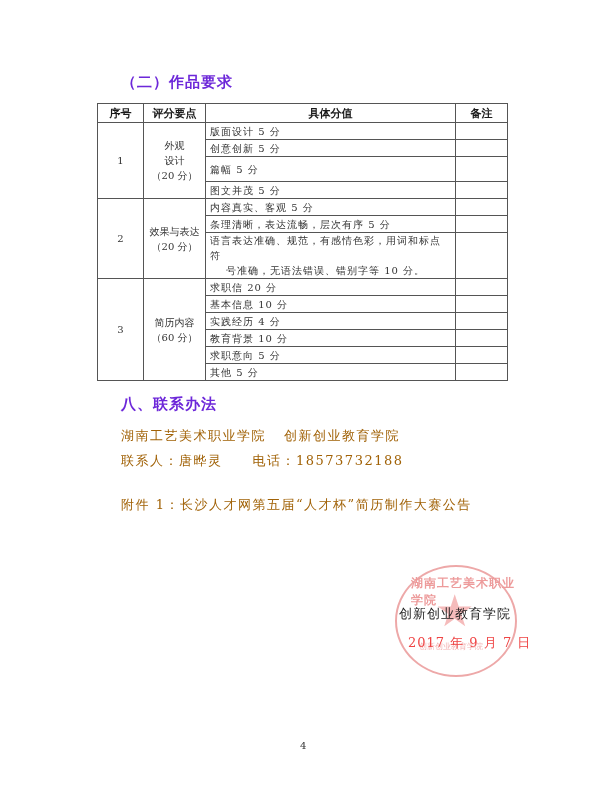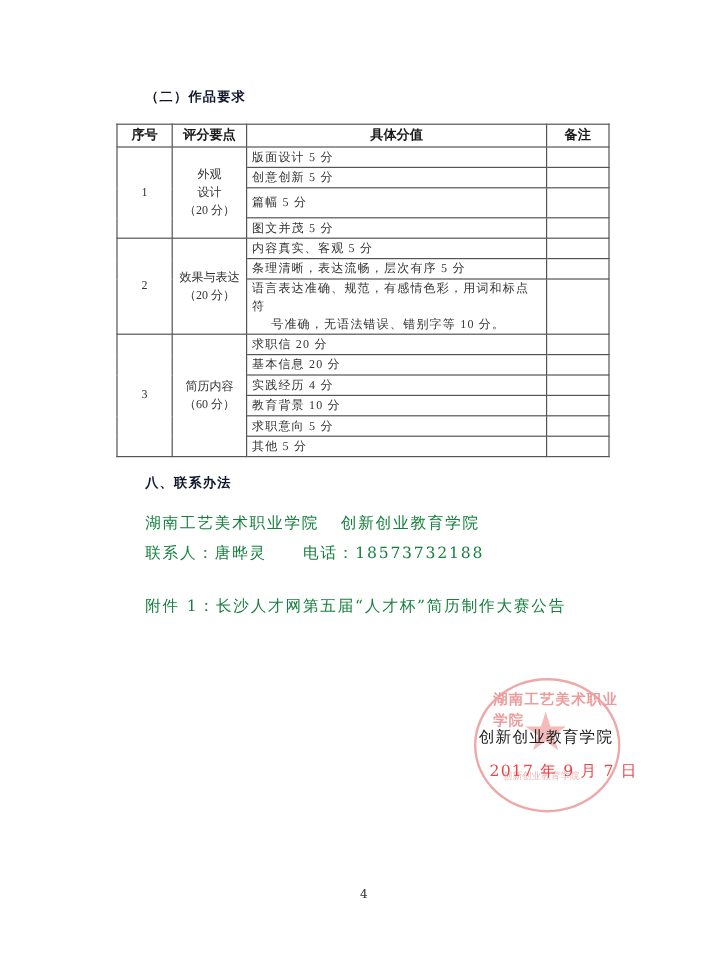--- a/index.html
+++ b/index.html
@@ -2,45 +2,45 @@
 <html><head>
 <meta charset="utf-8">
 <style>
   html, body { margin: 0; padding: 0; background: #ffffff; }
   body {
     width: 600px; height: 800px; position: relative; overflow: hidden;
     font-family: "DejaVu Serif", "Liberation Serif", serif; color: #2a2a2a;
   }
   .section-title {
     position: absolute; font-family: Liberation Sans, sans-serif;
-    font-weight: bold; color: #0f172a; font-size: 11px; letter-spacing: 1px;
+    font-weight: bold; color: #6d28d9; font-size: 15px; letter-spacing: 1px;
   }
   #req-title { left: 121px; top: 73px; }
   #contact-title { left: 121px; top: 395px; }
 
   table.score {
     position: absolute; left: 97px; top: 103px; width: 410px;
     border-collapse: collapse; table-layout: fixed; font-size: 10px; color: #333;
   }
   table.score td, table.score th {
-    border: 1px solid #555; padding: 0 4px; line-height: 15px; font-family: Liberation Serif, serif;
+    border: 1px solid #555; padding: 0 4px; line-height: 15px;
   }
   table.score th {
     font-family: Liberation Serif, serif;
     font-weight: bold; font-size: 11px; height: 18px; text-align: center; color: #1a1a1a;
   }
   td.c { text-align: center; vertical-align: middle; }
   td.d { text-align: left; letter-spacing: 1px; height: 16px; }
   td.d.tall { height: 24px; }
   td.d.wrap { height: 31px; line-height: 15px; }
   .wrap-inner { display: block; }
   .wrap-inner .l2 { display: block; padding-left: 16px; }
 
   .contact-line {
-    position: absolute; left: 121px; font-size: 13px; letter-spacing: 1.5px; color: #15803d;
+    position: absolute; left: 121px; font-size: 13px; letter-spacing: 1.5px; color: #a16207;
   }
   #contact-org { top: 427px; }
   #contact-person { top: 452px; }
   #attachment { top: 496px; }
   .gap { display: inline-block; width: 18px; }
   .gap2 { display: inline-block; width: 30px; }
 
   .stamp {
     position: absolute; left: 395px; top: 565px; width: 118px; height: 108px;
     border: 2px solid #e88c8c; border-radius: 50%; opacity: 0.75;
@@ -137,21 +137,21 @@
     <tr>
       <td class="c" rowspan="6">3</td>
       <td class="c" rowspan="6">
         <span style="display:block">简历内容</span>
         <span style="display:block">（60 分）</span>
       </td>
       <td class="d">求职信 20 分</td>
       <td></td>
     </tr>
     <tr>
-      <td class="d">基本信息 20 分</td>
+      <td class="d">基本信息 10 分</td>
       <td></td>
     </tr>
     <tr>
       <td class="d">实践经历 4 分</td>
       <td></td>
     </tr>
     <tr>
       <td class="d">教育背景 10 分</td>
       <td></td>
     </tr>

